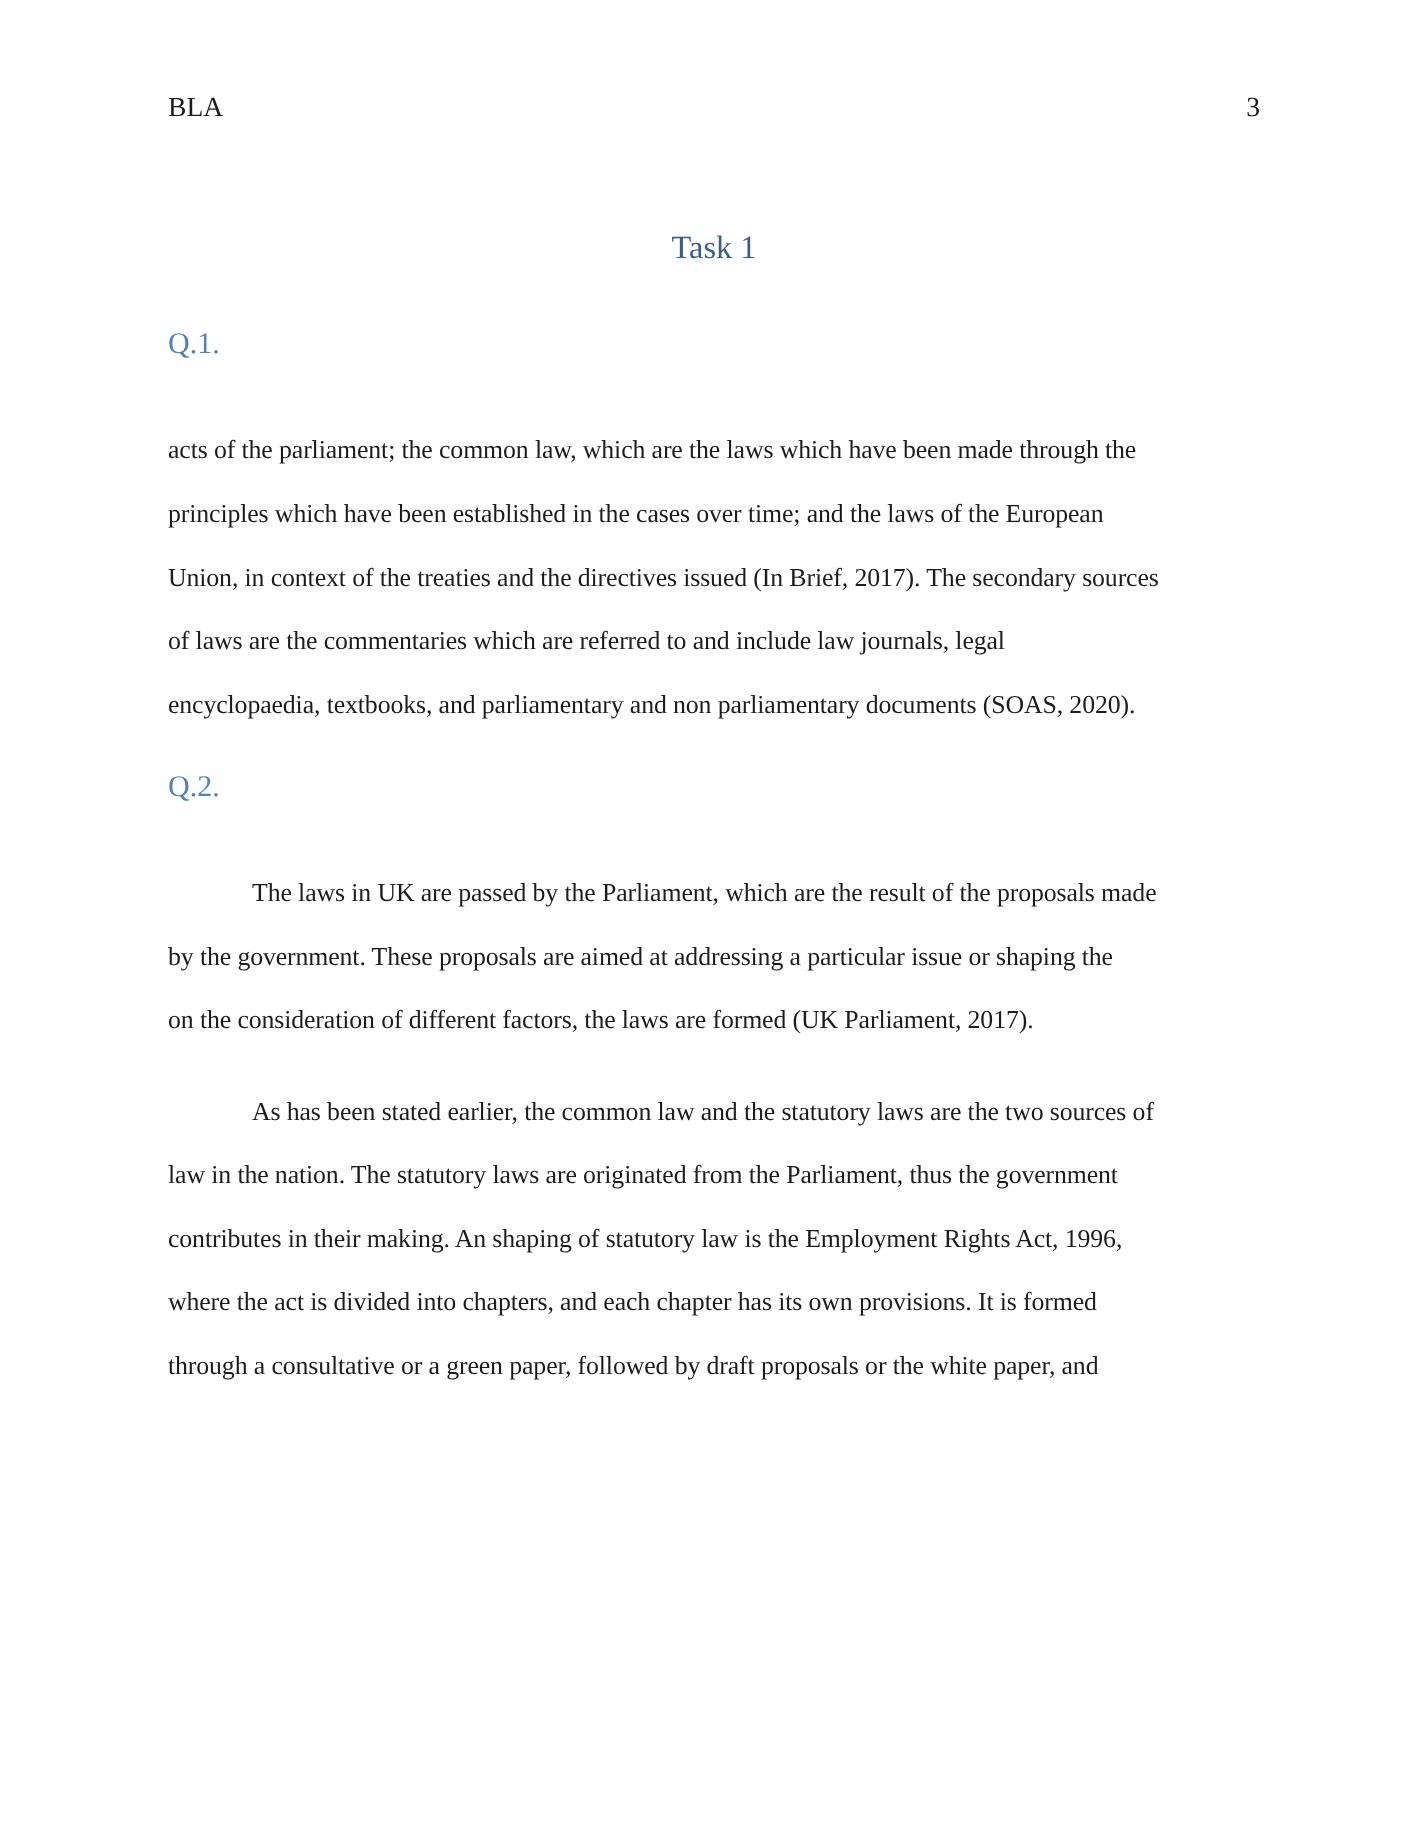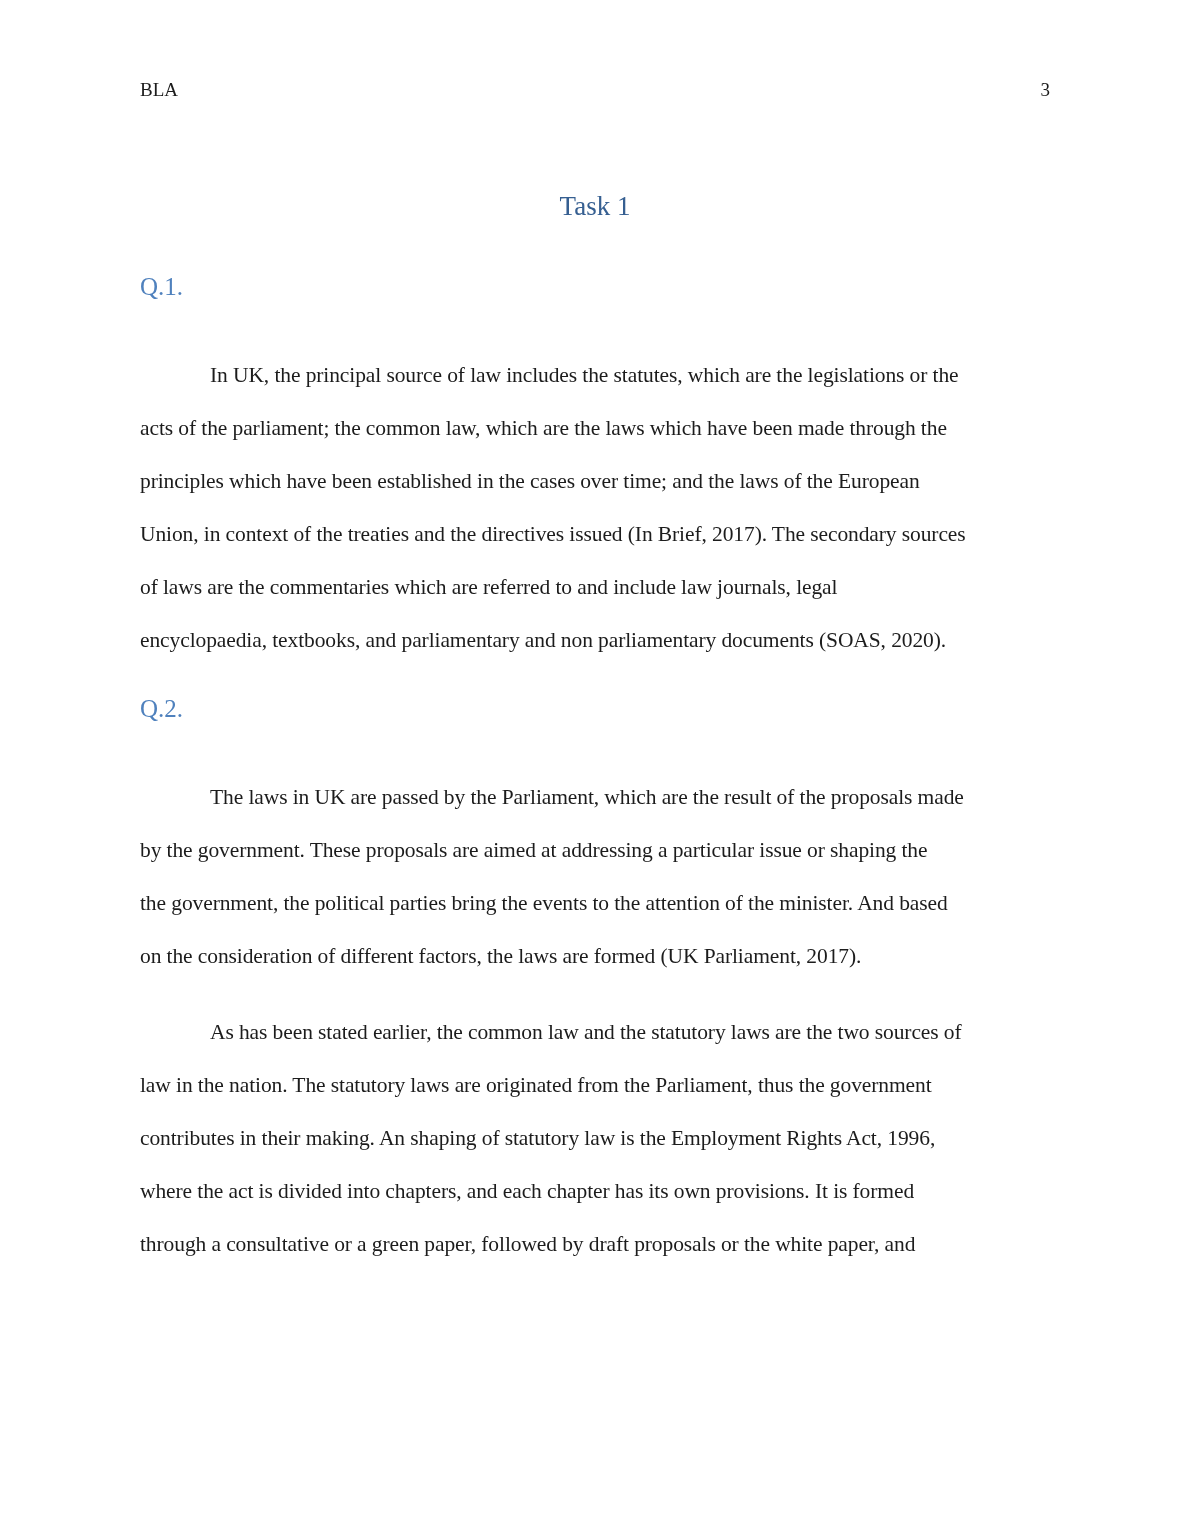--- a/index.html
+++ b/index.html
@@ -22,21 +22,21 @@
   .page {
     width: 1190px;
     height: 1540px;
     padding: 76px 140px 0 140px;
     background: var(--page-background);
   }
   .running-header {
     display: flex;
     justify-content: space-between;
     align-items: baseline;
-    font-size: 19px;
+    font-size: 23px;
     line-height: 28px;
     color: var(--body-text);
   }
   .doc-title {
     margin-top: 86px;
     margin-bottom: 50px;
     text-align: center;
     font-size: 27px;
     line-height: 32px;
     font-weight: normal;
@@ -71,35 +71,33 @@
   <div class="running-header">
     <span>BLA</span>
     <span>3</span>
   </div>
 
   <h1 class="doc-title">Task 1</h1>
 
   <div class="section">
     <h2 class="section-heading">Q.1.</h2>
     <div class="para">
-        <div class="line first">In UK, the principal source of law includes the statutes, which are the legislations or the</div>
         <div class="line">acts of the parliament; the common law, which are the laws which have been made through the</div>
         <div class="line">principles which have been established in the cases over time; and the laws of the European</div>
         <div class="line">Union, in context of the treaties and the directives issued (In Brief, 2017). The secondary sources</div>
         <div class="line">of laws are the commentaries which are referred to and include law journals, legal</div>
         <div class="line">encyclopaedia, textbooks, and parliamentary and non parliamentary documents (SOAS, 2020).</div>
       </div>
   </div>
 
   <div class="section">
     <h2 class="section-heading">Q.2.</h2>
     <div class="para">
         <div class="line first">The laws in UK are passed by the Parliament, which are the result of the proposals made</div>
         <div class="line">by the government. These proposals are aimed at addressing a particular issue or shaping the</div>
-        <div class="line">the government, the political parties bring the events to the attention of the minister. And based</div>
         <div class="line">on the consideration of different factors, the laws are formed (UK Parliament, 2017).</div>
       </div>
     <div class="para">
         <div class="line first">As has been stated earlier, the common law and the statutory laws are the two sources of</div>
         <div class="line">law in the nation. The statutory laws are originated from the Parliament, thus the government</div>
         <div class="line">contributes in their making. An shaping of statutory law is the Employment Rights Act, 1996,</div>
         <div class="line">where the act is divided into chapters, and each chapter has its own provisions. It is formed</div>
         <div class="line">through a consultative or a green paper, followed by draft proposals or the white paper, and</div>
       </div>
   </div>

